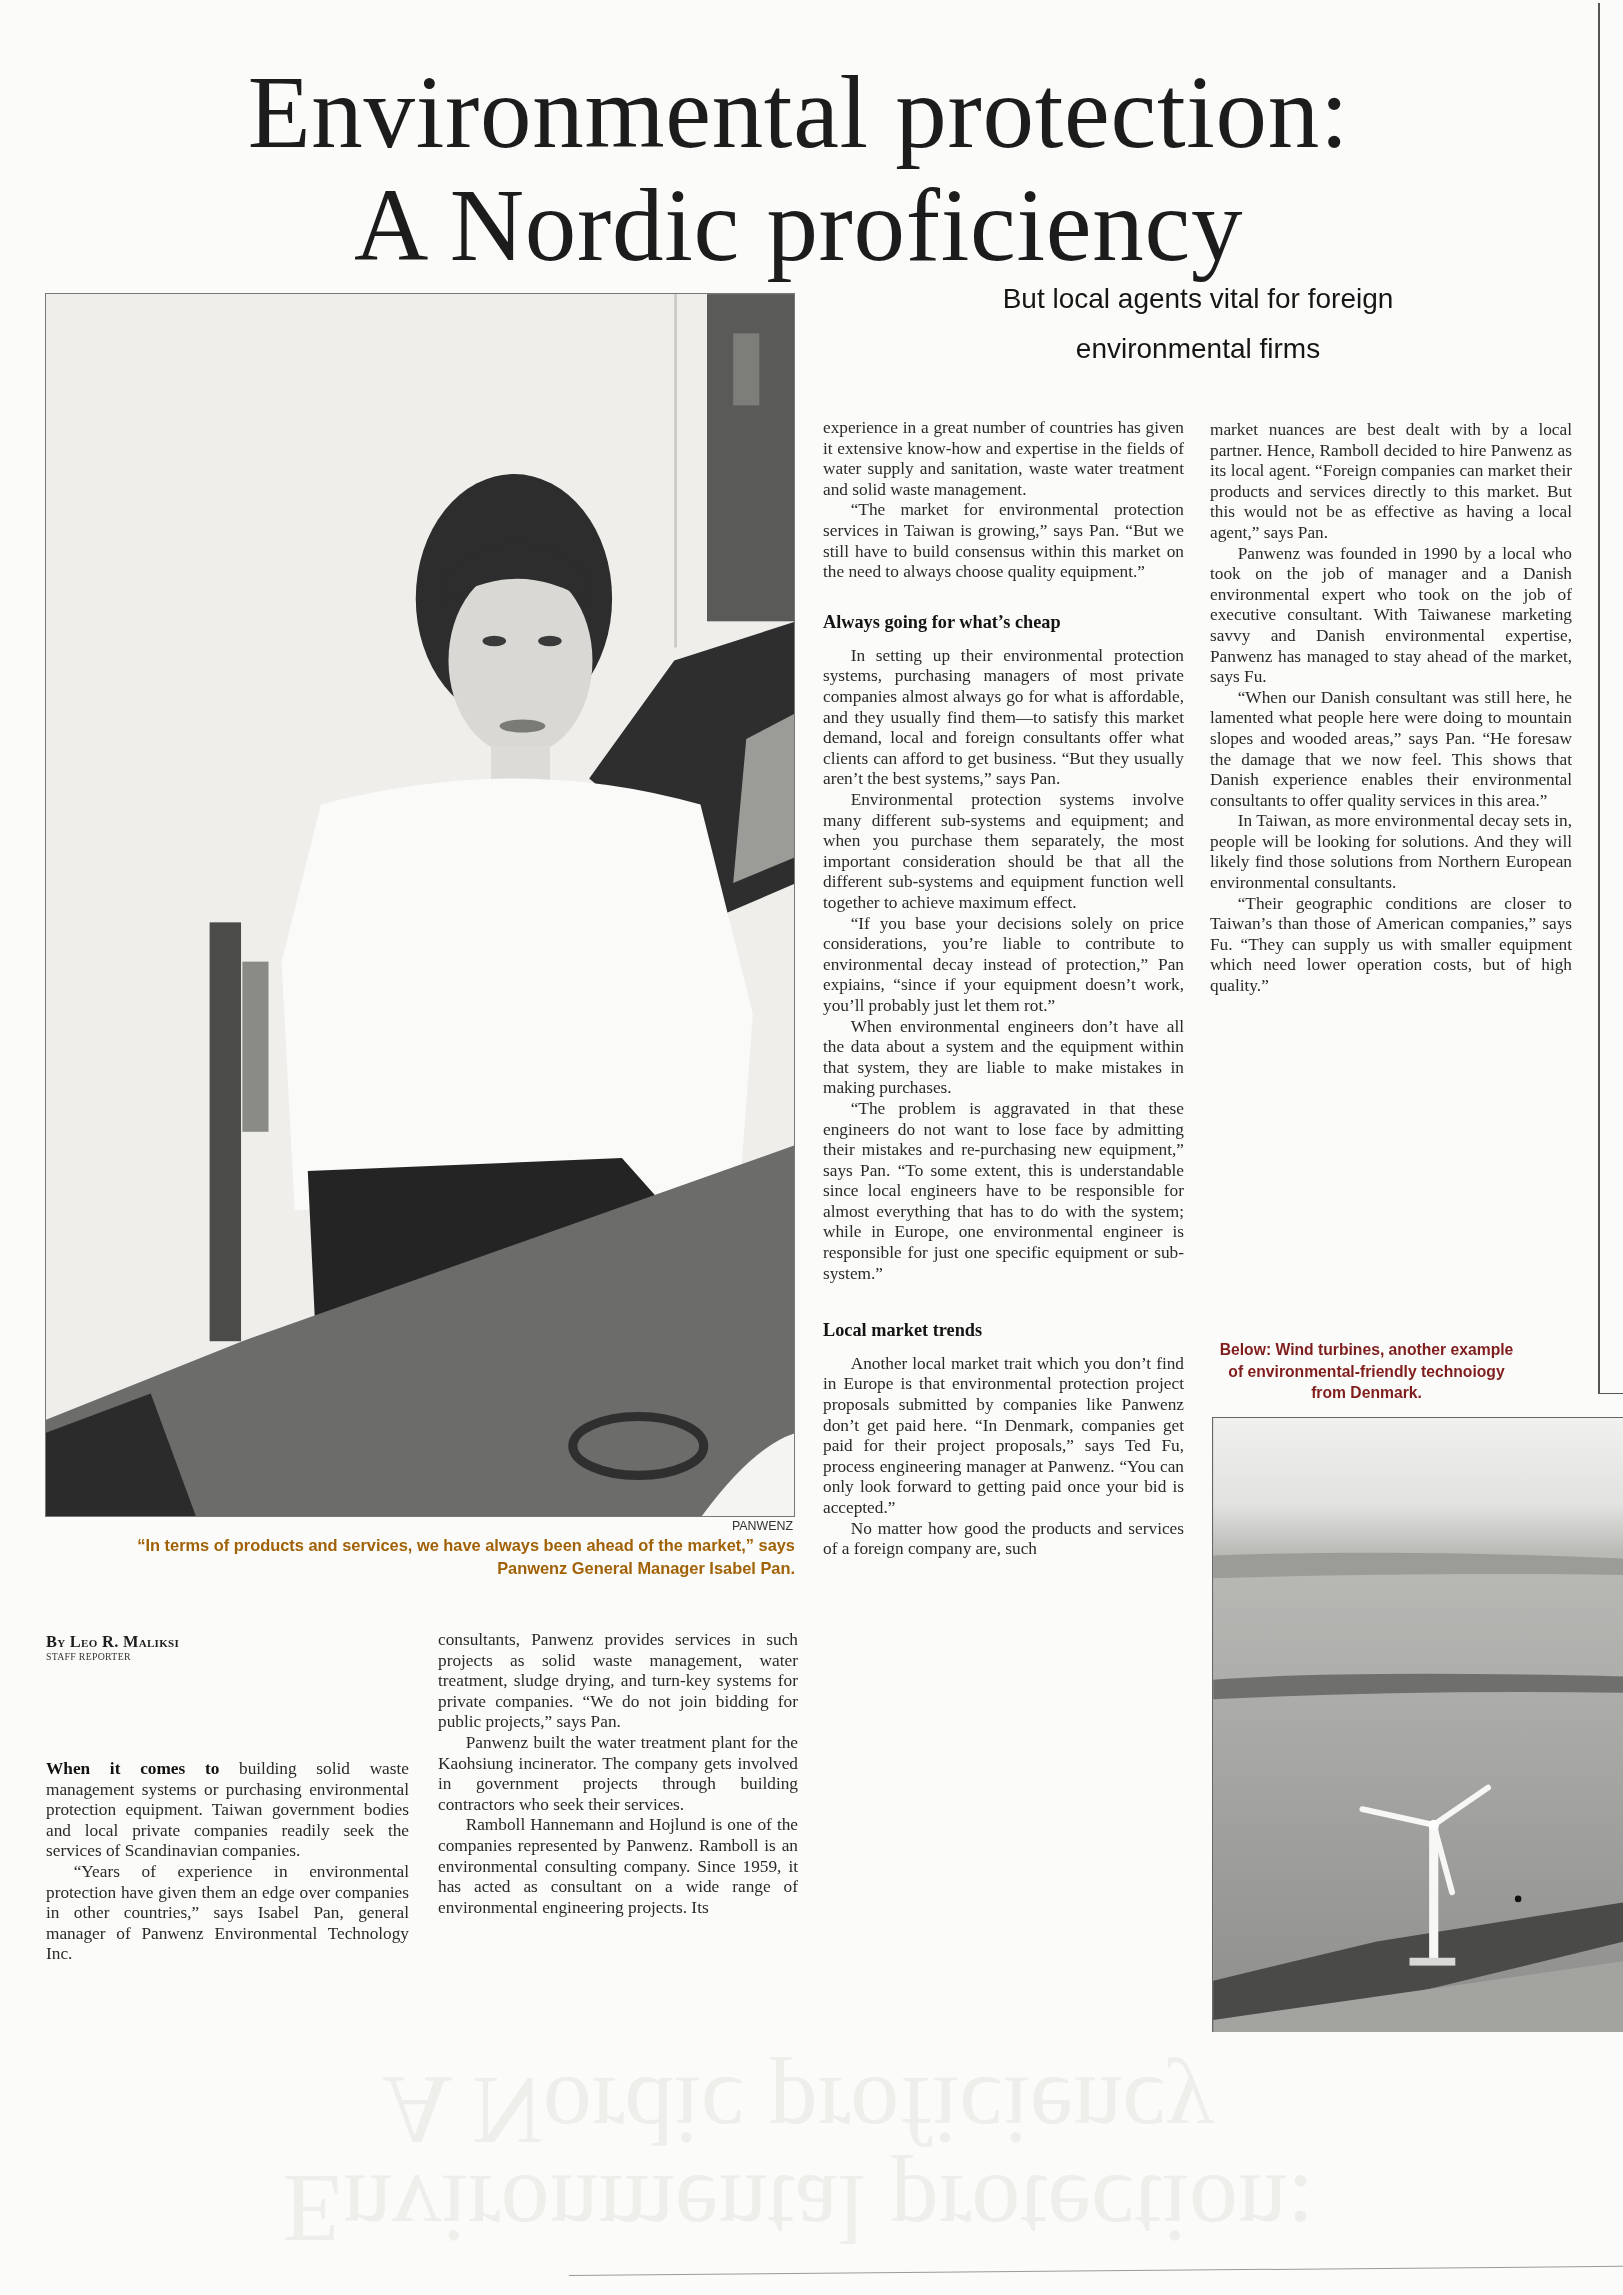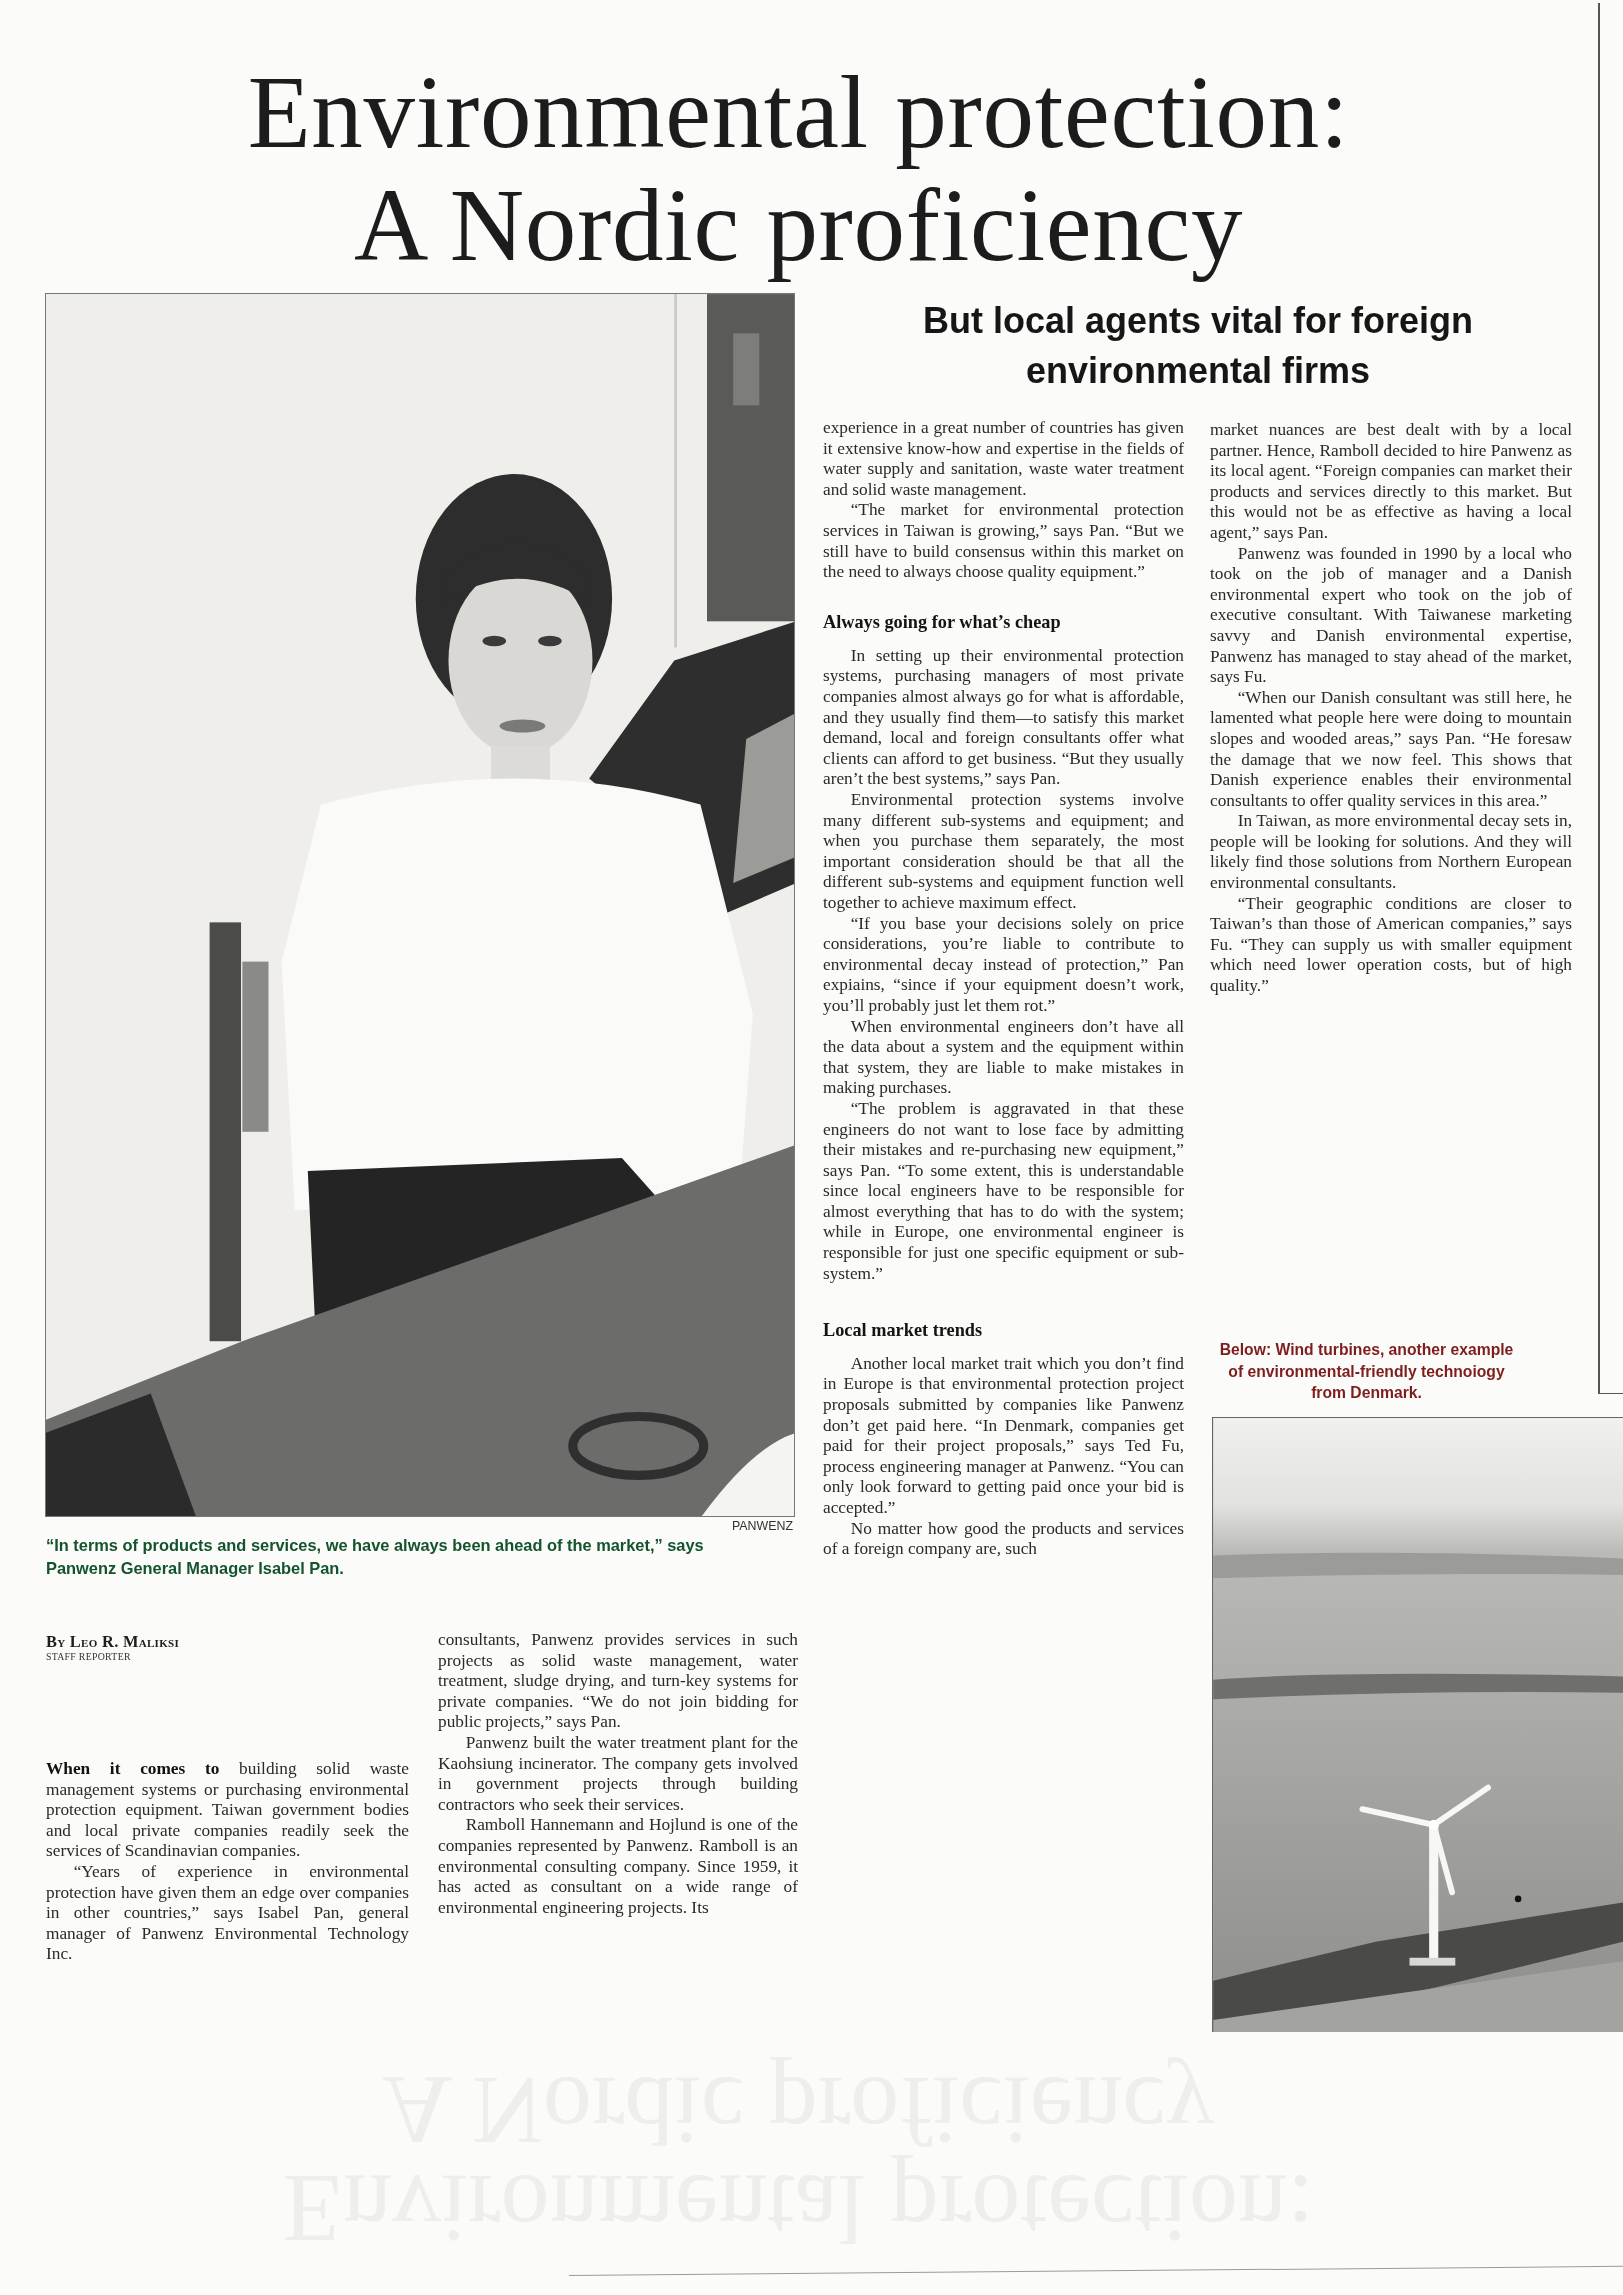--- a/index.html
+++ b/index.html
@@ -10,45 +10,45 @@
   }
   .abs { position: absolute; }
 
   
   .headline {
     left: 0; top: 56px; width: 1597px; text-align: center;
     font-family: "Liberation Serif", serif; font-weight: normal;
     font-size: 103px; line-height: 113px; color: #1c1c1c; letter-spacing: 0.7px;
   }
   .subhead {
-    left: 851px; top: 296px; width: 694px; text-align: center;
-    font-family: "Liberation Sans", sans-serif; font-weight: bold;
-    font-size: 36px; line-height: 50px; color: #161616;
+    left: 851px; top: 274px; width: 694px; text-align: center;
+    font-family: "Liberation Sans", sans-serif; font-weight: normal;
+    font-size: 28px; line-height: 50px; color: #161616;
   }
 
   
   .photo-portrait {
     left: 45px; top: 293px; width: 750px; height: 1224px;
     border: 1.3px solid #777; box-sizing: border-box; overflow: hidden;
     background: #f0efec;
   }
   .photo-wind {
     left: 1212px; top: 1417px; width: 412px; height: 615px;
     border-top: 1.3px solid #666; border-left: 1.3px solid #666; box-sizing: border-box;
     overflow: hidden; background: #a9a9a7;
   }
 
   .credit {
     left: 720px; top: 1519px; width: 73px; text-align: right;
     font-family: "Liberation Sans", sans-serif; font-size: 12.4px; color: #333;
   }
   .photo-caption {
-    left: 46px; top: 1534px; width: 749px; text-align: left;
+    left: 46px; top: 1534px; width: 749px; text-align: right;
     font-family: "Liberation Sans", sans-serif; font-weight: bold;
-    font-size: 16.4px; line-height: 23px; color: #14532d;
+    font-size: 16.4px; line-height: 23px; color: #a16207;
   }
   .wind-caption {
     left: 1216px; top: 1339px; width: 301px; text-align: center;
     font-family: "Liberation Sans", sans-serif; font-weight: bold;
     font-size: 15.7px; line-height: 21.6px; color: #7f1d1d;
   }
 
   
   .byline-name {
     left: 46px; top: 1632px; font-size: 16.4px; font-weight: bold; font-variant: small-caps;

